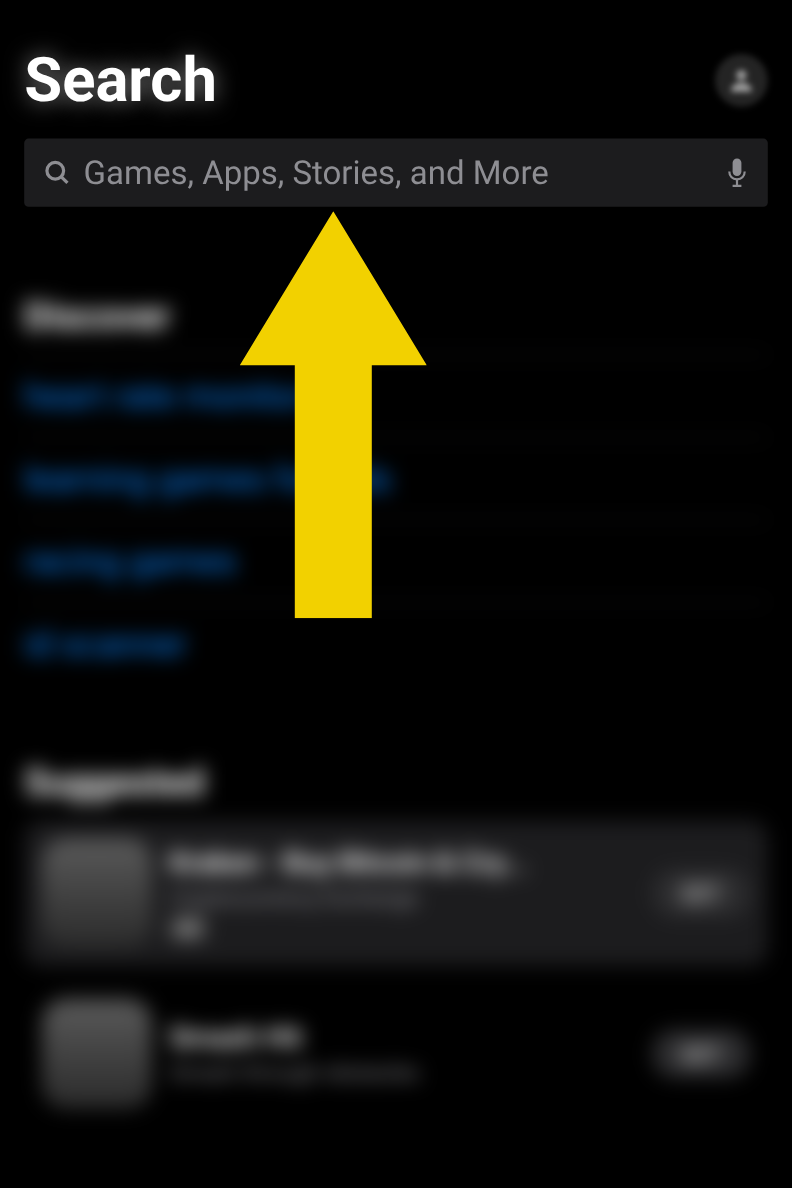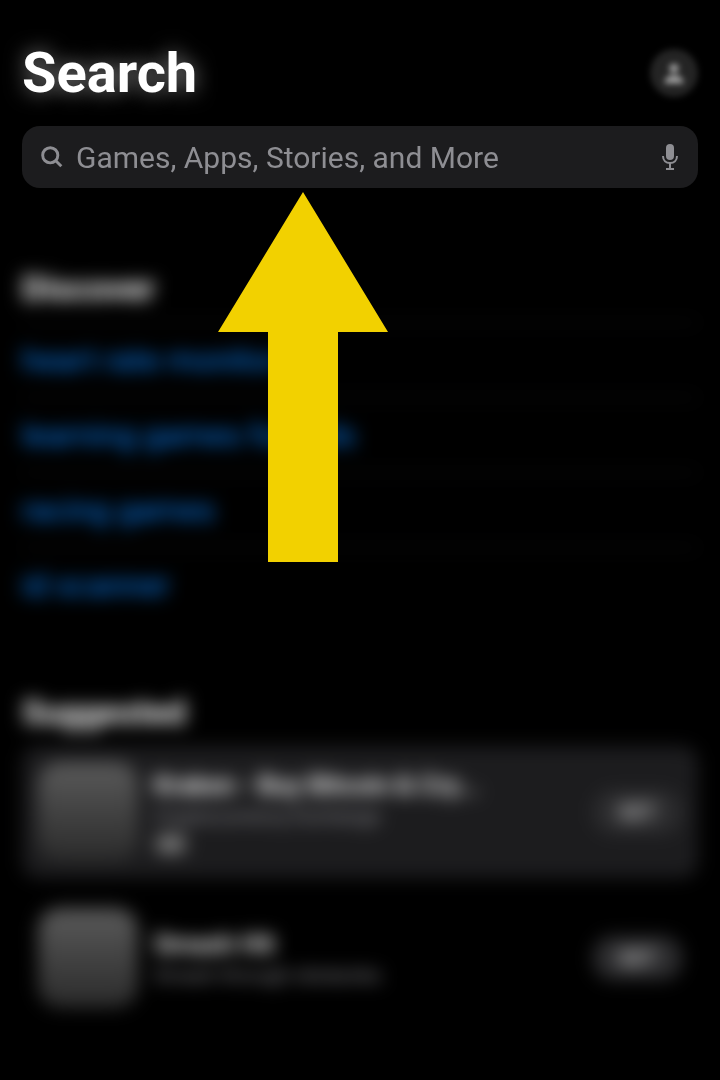--- a/index.html
+++ b/index.html
@@ -35,21 +35,21 @@
       border-radius: 50%;
       background: rgba(60,60,60,0.6);
       display: flex;
       align-items: center;
       justify-content: center;
       filter: blur(3px);
     }
     .search-bar {
       margin: 0 22px;
       background: #1c1c1e;
-      border-radius: 18px;
+      border-radius: 4px;
       height: 62px;
       display: flex;
       align-items: center;
       padding: 0 16px;
     }
     .search-icon {
       color: #8e8e93;
       flex-shrink: 0;
     }
     .search-input {

